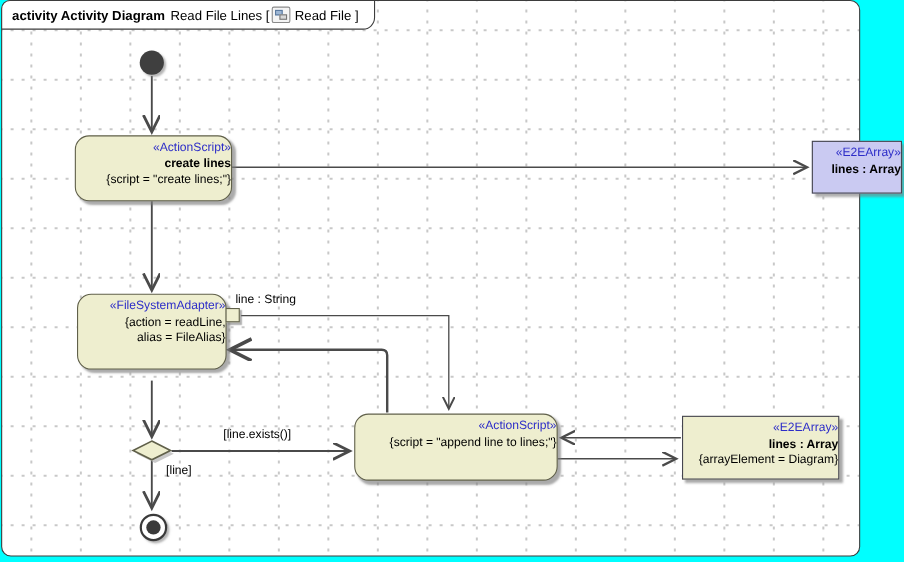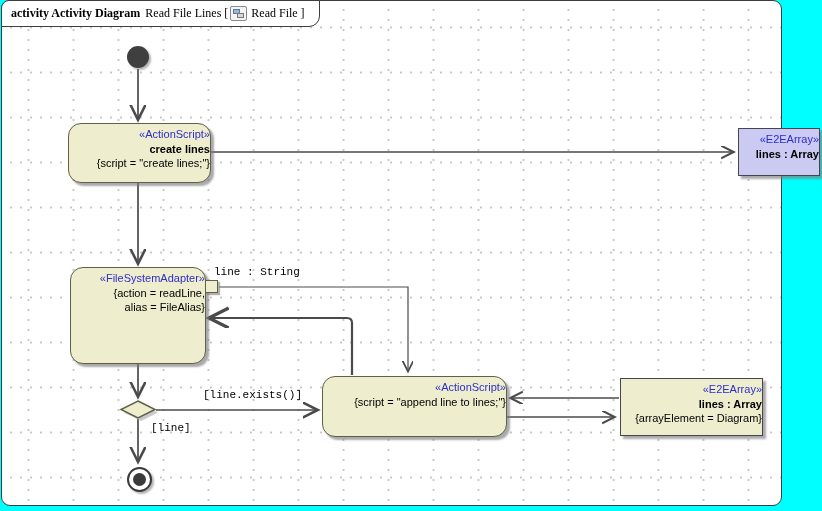--- a/index.html
+++ b/index.html
@@ -18,21 +18,21 @@
     border:1px solid #3d3d3d;
     border-radius:9px;
   }
 
   
   #tab{
     position:absolute;left:1px;top:0;height:25px;
     background:#ffffff;border:1px solid #3d3d3d;
     border-top-left-radius:8px;border-bottom-right-radius:11px;
     display:flex;align-items:center;padding:0 14px 0 9px;
-    font-size:12px;color:#000;white-space:nowrap;z-index:6;font-family:Liberation Serif, serif;
+    font-size:12px;color:#000;white-space:nowrap;z-index:6;
   }
   #tab .bold{font-weight:bold;margin-right:5px;}
   .tab-icon{display:inline-block;width:15px;height:13px;margin:0 4px 0 2px;
     border:1px solid #8a8a8a;background:#f4f4f4;position:relative;border-radius:2px;}
   .tab-icon i{position:absolute;left:2px;top:2px;width:5px;height:3px;background:#9db6d4;border:1px solid #5b7aa0;}
   .tab-icon b{position:absolute;right:2px;bottom:2px;width:5px;height:3px;background:#d8d8d8;border:1px solid #777;}
 
   
   .node{position:absolute;box-sizing:border-box;text-align:right;
     font-size:11px;line-height:14.5px;color:#000;padding-top:3px;z-index:4;}
@@ -57,21 +57,21 @@
     background:#fff;border:2px solid #3a3a3a;box-sizing:border-box;
     box-shadow:2px 2px 2px rgba(130,130,130,.6);z-index:4;}
   #final-node .dot{position:absolute;left:50%;top:50%;width:13px;height:13px;margin:-6.5px 0 0 -6.5px;
     border-radius:50%;background:#3a3a3a;}
 
   
   #pin{position:absolute;left:205px;top:280px;width:13px;height:13px;background:#eeeecf;
     border:1.2px solid #60604a;box-sizing:border-box;box-shadow:2px 2px 1px rgba(125,125,125,.6);z-index:5;}
 
   
-  .edge-label{position:absolute;font-size:11px;color:#000;white-space:nowrap;z-index:5;font-family:Liberation Mono, monospace;}
+  .edge-label{position:absolute;font-size:11px;color:#000;white-space:nowrap;z-index:5;}
 
   #edges{position:absolute;left:0;top:0;width:822px;height:511px;z-index:3;pointer-events:none;}
 </style>
 </head>
 <body>
 
 <div id="canvas">
 
   <div id="frame"></div>
 
@@ -122,21 +122,21 @@
     <div class="stereo">«ActionScript»</div>
     <div class="nname">create lines</div>
     <div class="nprops">{script = "create lines;"}</div>
   </div>
 
   <div class="node objnode obj-lavender" style="left:738px;top:128px;width:82px;height:48px;z-index:6">
     <div class="stereo">«E2EArray»</div>
     <div class="nname">lines : Array</div>
   </div>
 
-  <div class="node action" style="left:70px;top:267px;width:136px;height:97px">
+  <div class="node action" style="left:70px;top:267px;width:136px;height:69px">
     <div class="stereo">«FileSystemAdapter»</div>
     <div class="nprops">{action = readLine,
 alias = FileAlias}</div>
   </div>
 
   <div id="pin"></div>
   <div class="edge-label" style="left:214px;top:266px">line : String</div>
 
   <div class="node action" style="left:322px;top:376px;width:185px;height:61px">
     <div class="stereo">«ActionScript»</div>

